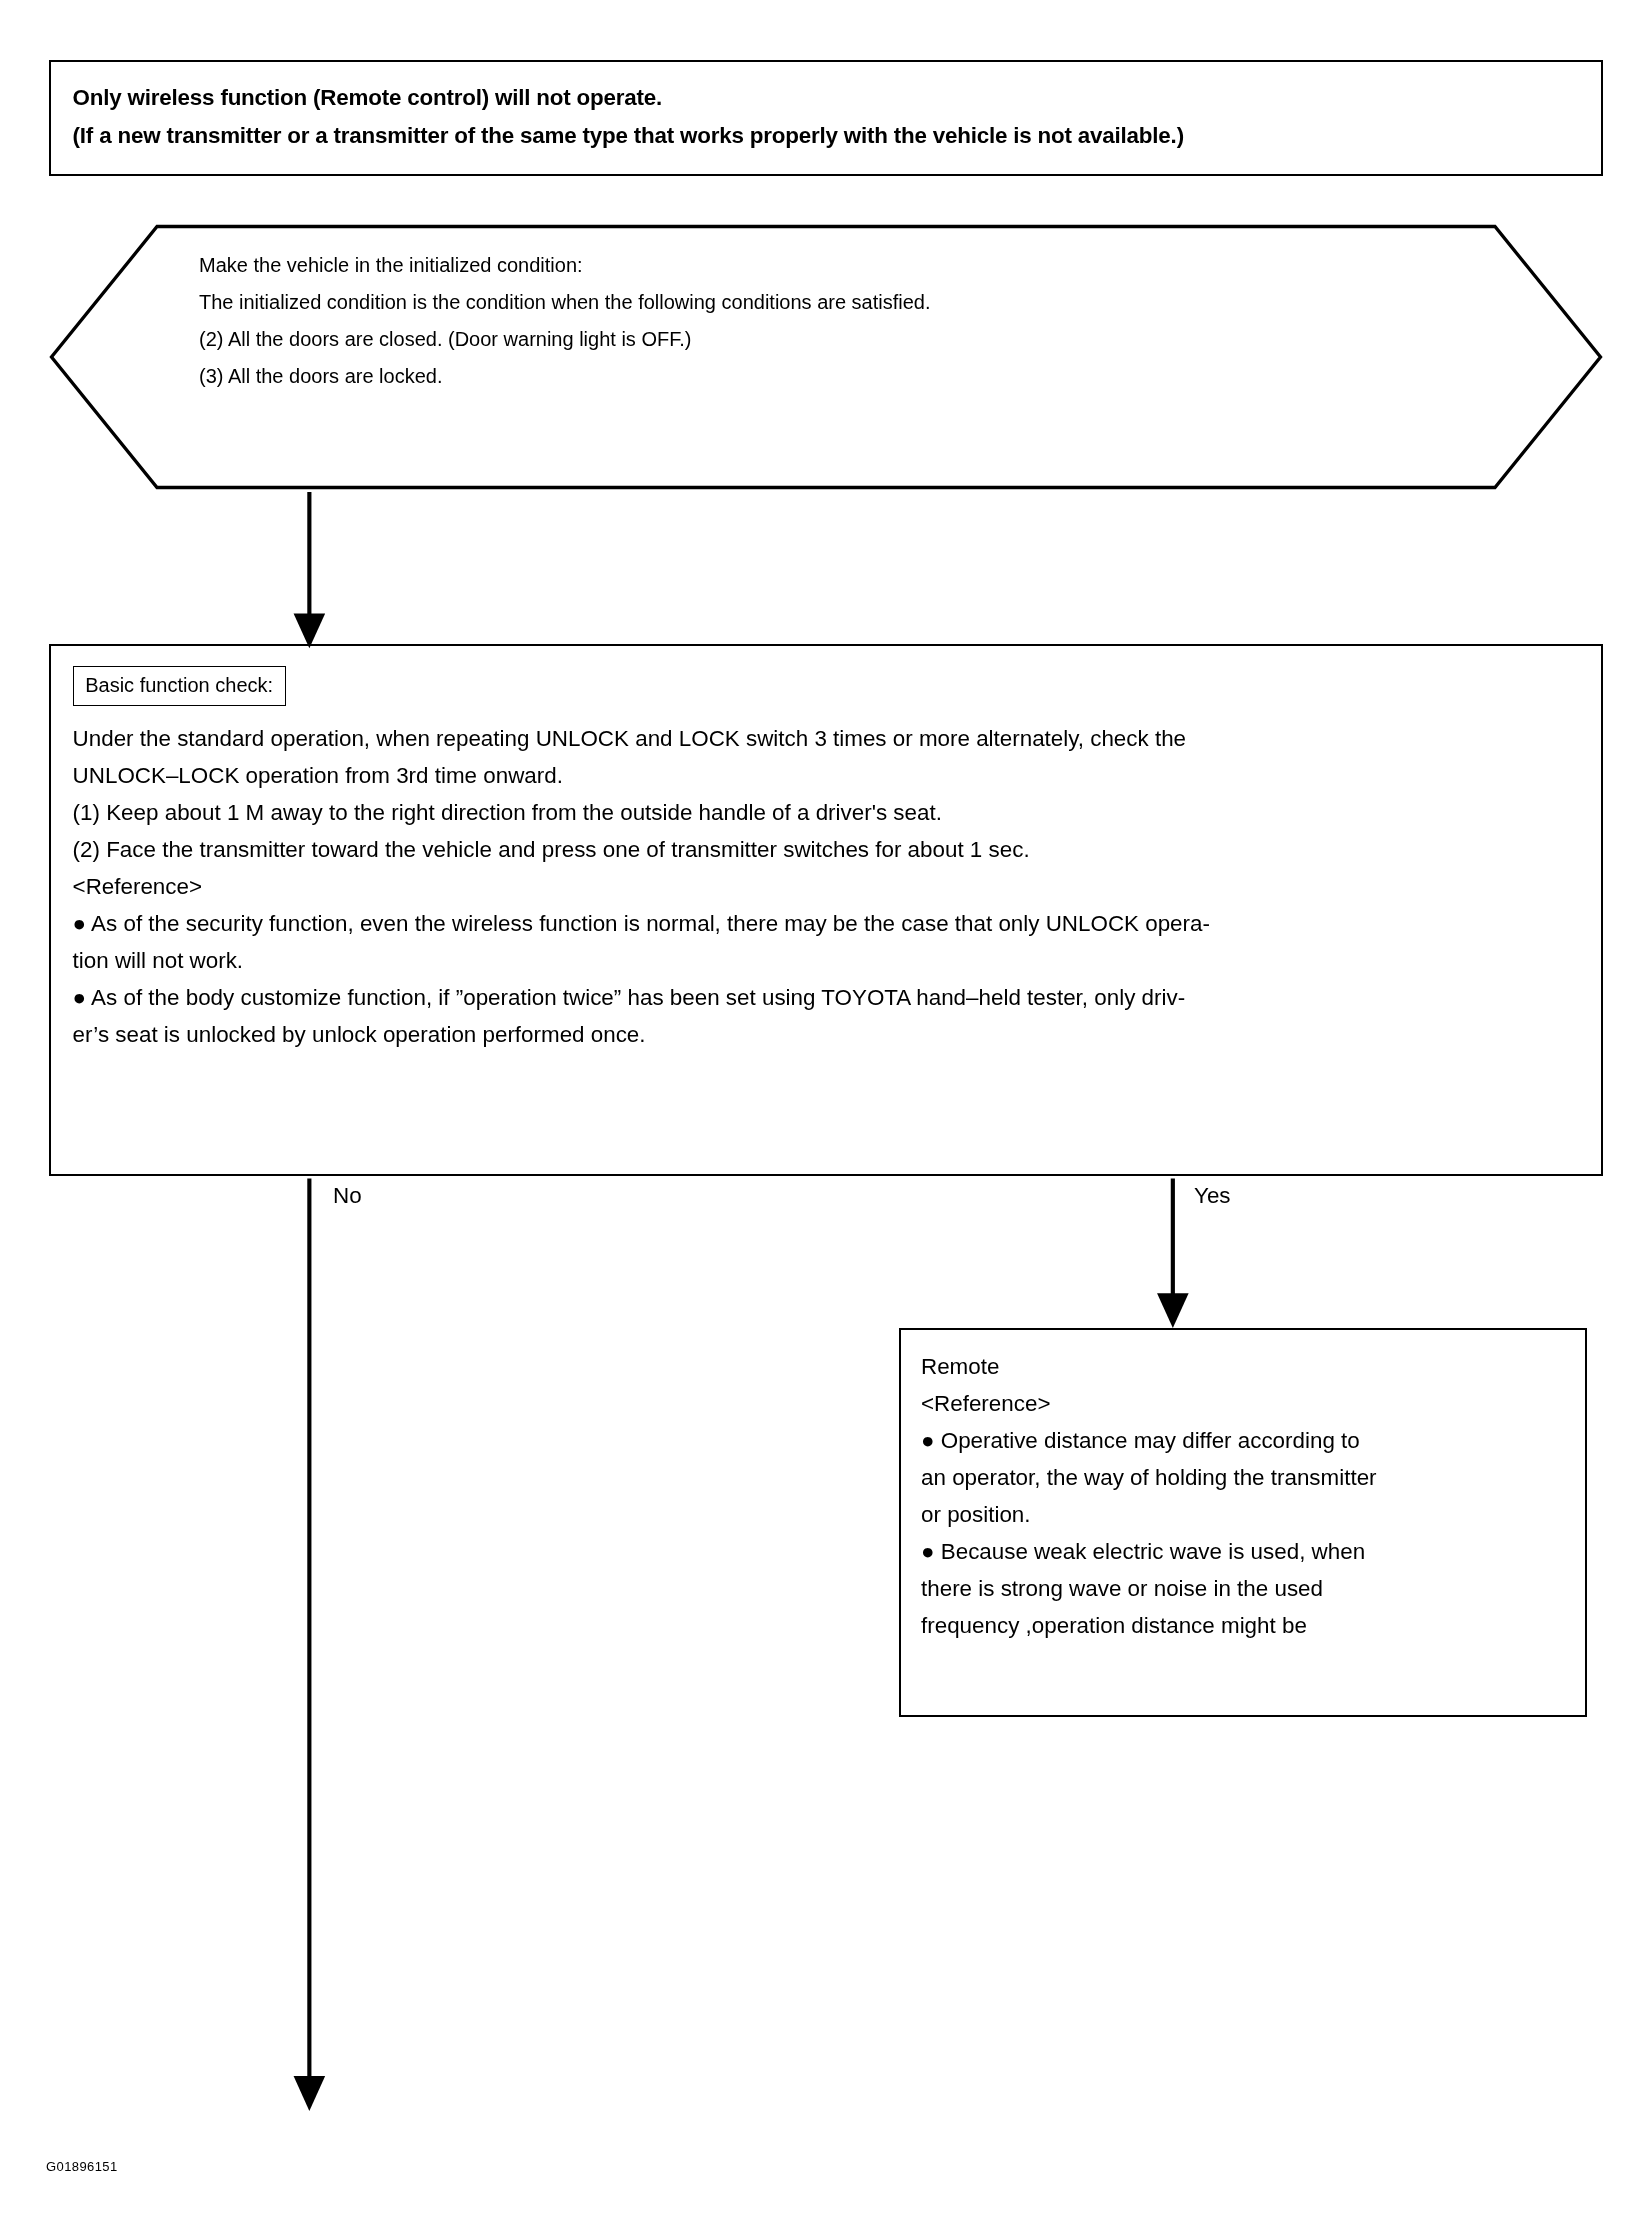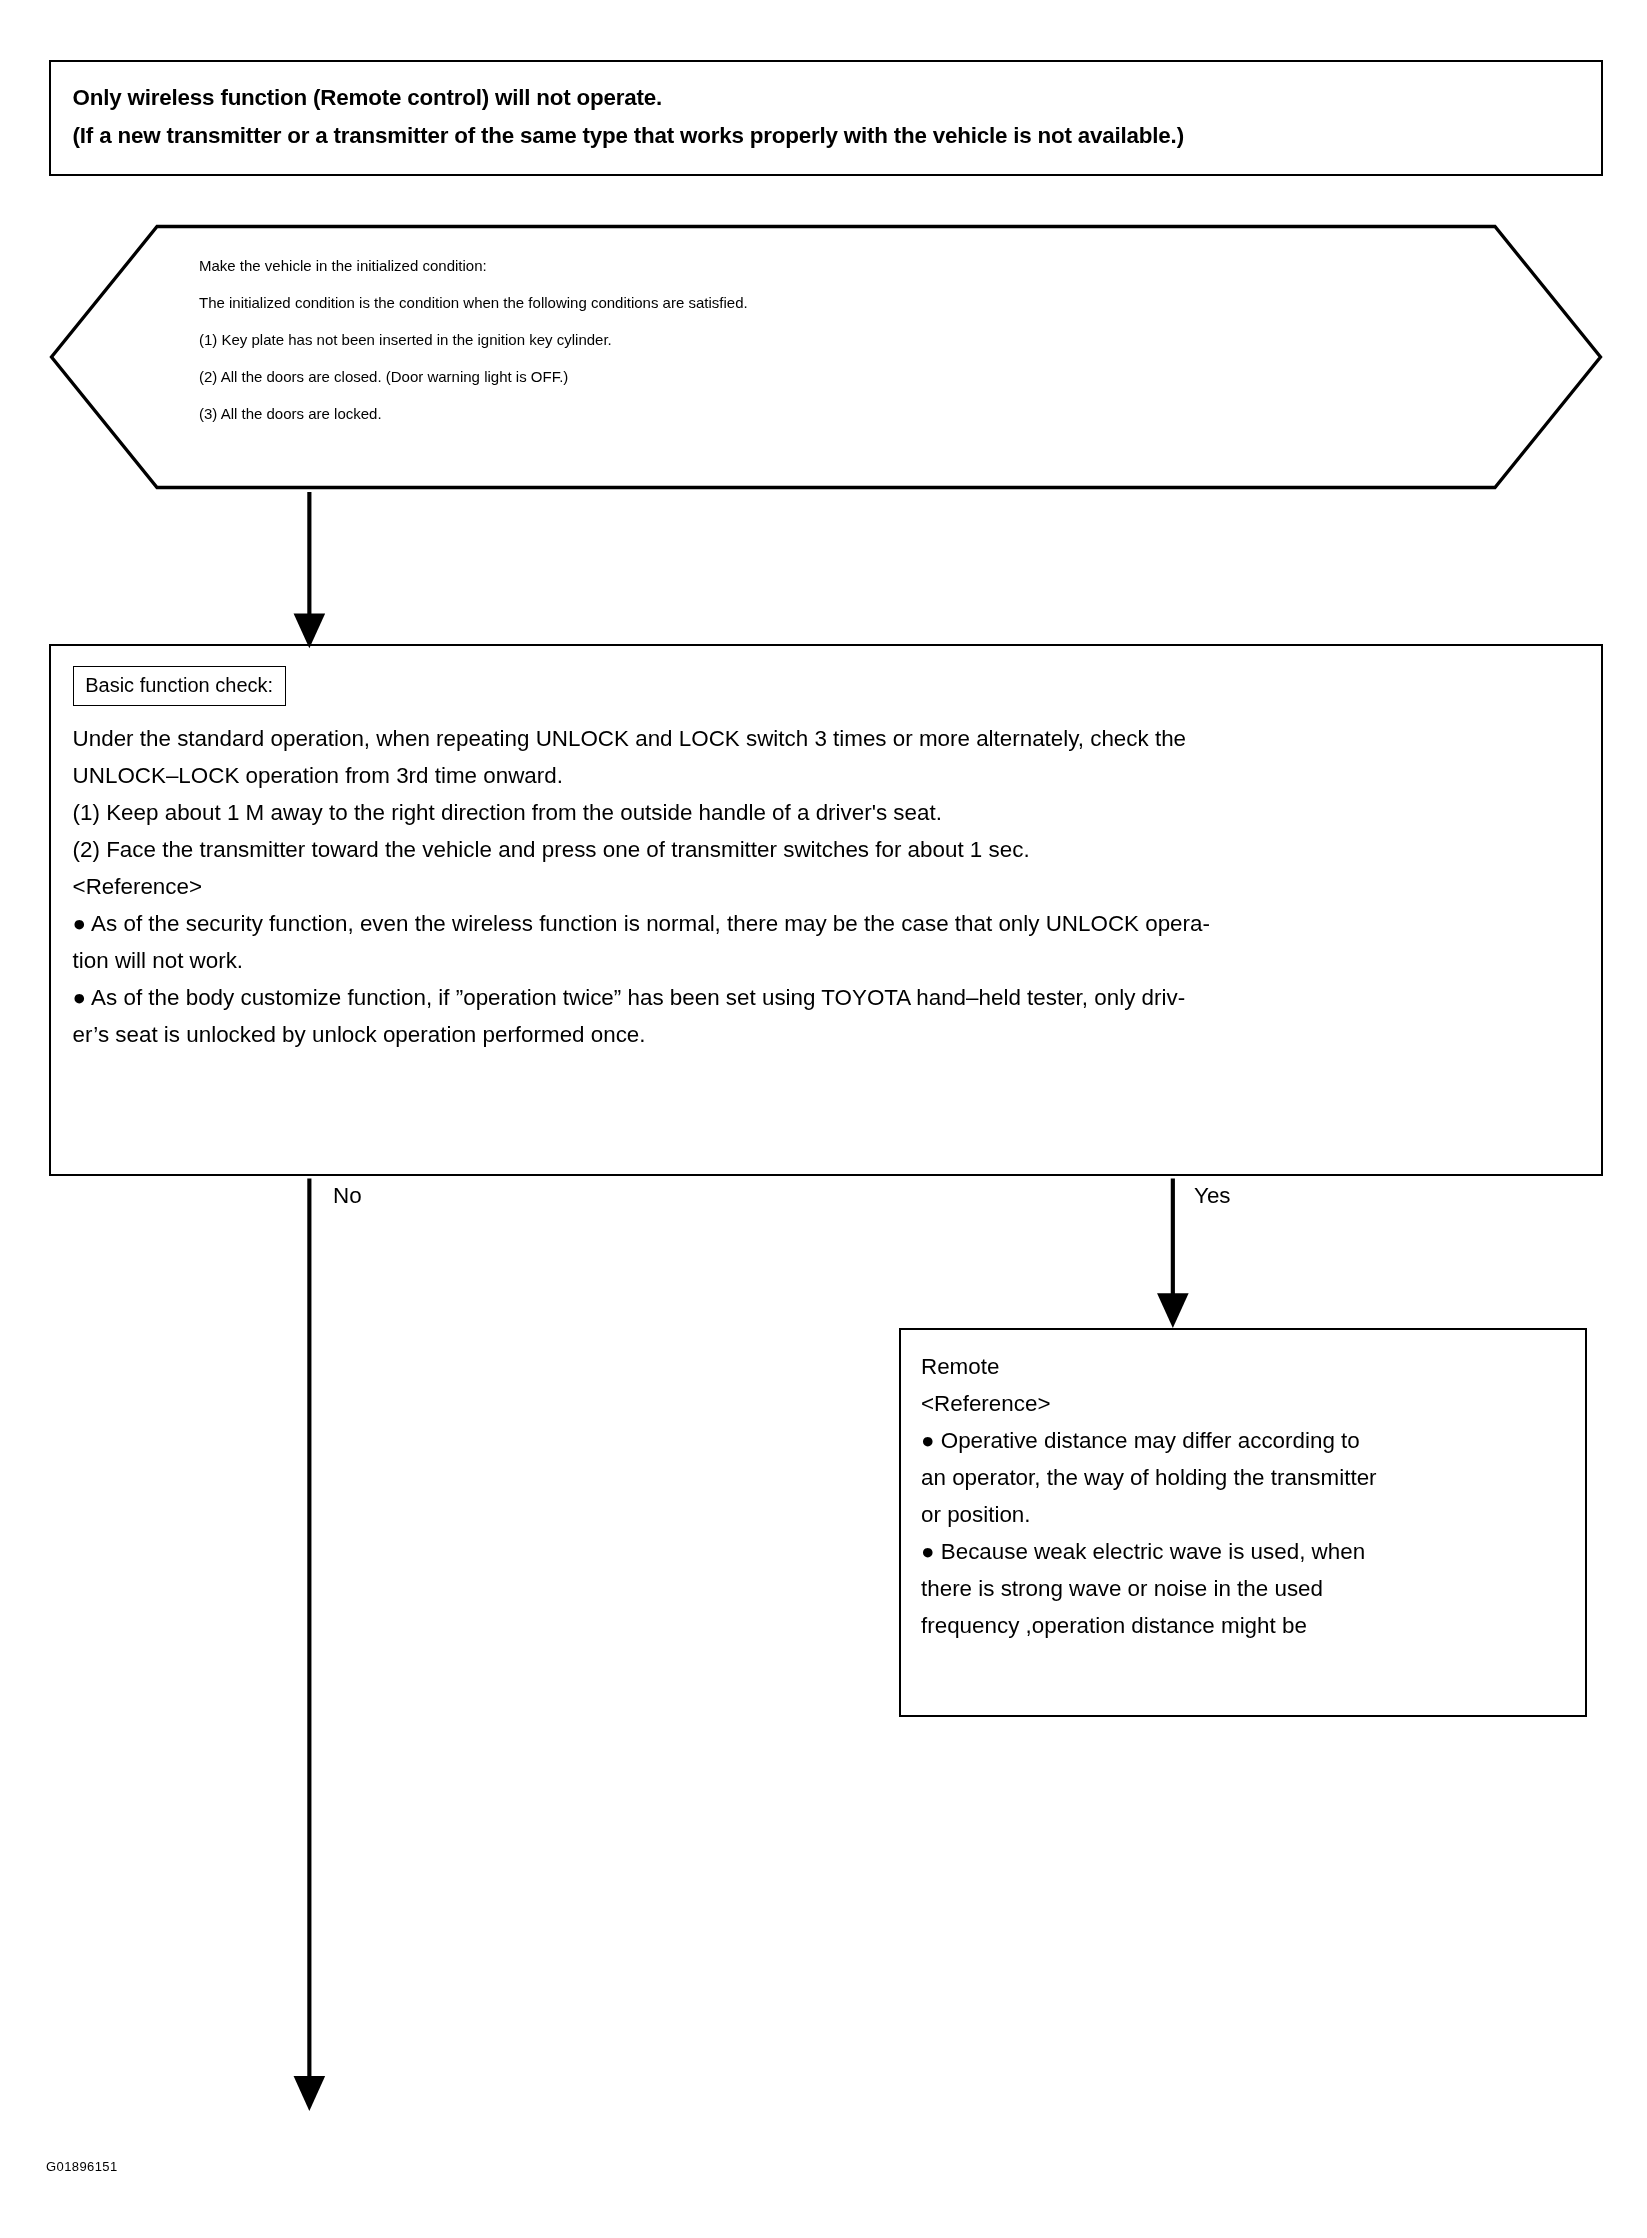--- a/index.html
+++ b/index.html
@@ -54,21 +54,21 @@
     position: absolute;
     left: 0; top: 0;
   }
   .hex-text {
     position: absolute;
     left: 150px;
     top: 23px;
     width: 1296px;
   }
   .hex-text .ln {
-    font-size: 15px;
+    font-size: 20px;
     line-height: 37px;
     white-space: nowrap;
   }
   .hex-text .indent {
     padding-left: 0px;
   }
 
   
   .check-box {
     position: absolute;
@@ -145,21 +145,20 @@
     <div class="title-line">(If a new transmitter or a transmitter of the same type that works properly with the vehicle is not available.)</div>
   </div>
 
   <div class="hex-wrap">
     <svg class="hex-svg" width="1554" height="266" viewBox="0 0 1870 320">
       <polygon points="130,3 1740,3 1867,160 1740,317 130,317 3,160" fill="none" stroke="#000" stroke-width="4"></polygon>
     </svg>
     <div class="hex-text">
       <div class="ln">Make the vehicle in the initialized condition:</div>
       <div class="ln">The initialized condition is the condition when the following conditions are satisfied.</div>
-      <div class="ln indent">(1) Key plate has not been inserted in the ignition key cylinder.</div>
       <div class="ln indent">(2) All the doors are closed. (Door warning light is OFF.)</div>
       <div class="ln indent">(3) All the doors are locked.</div>
     </div>
   </div>
 
   <div class="check-box">
     <div class="check-title">Basic function check:</div>
     <div class="ln">Under the standard operation, when repeating UNLOCK and LOCK switch 3 times or more alternately, check the</div>
     <div class="ln">UNLOCK–LOCK operation from 3rd time onward.</div>
     <div class="ln">(1) Keep about 1 M away to the right direction from the outside handle of a driver's seat.</div>

